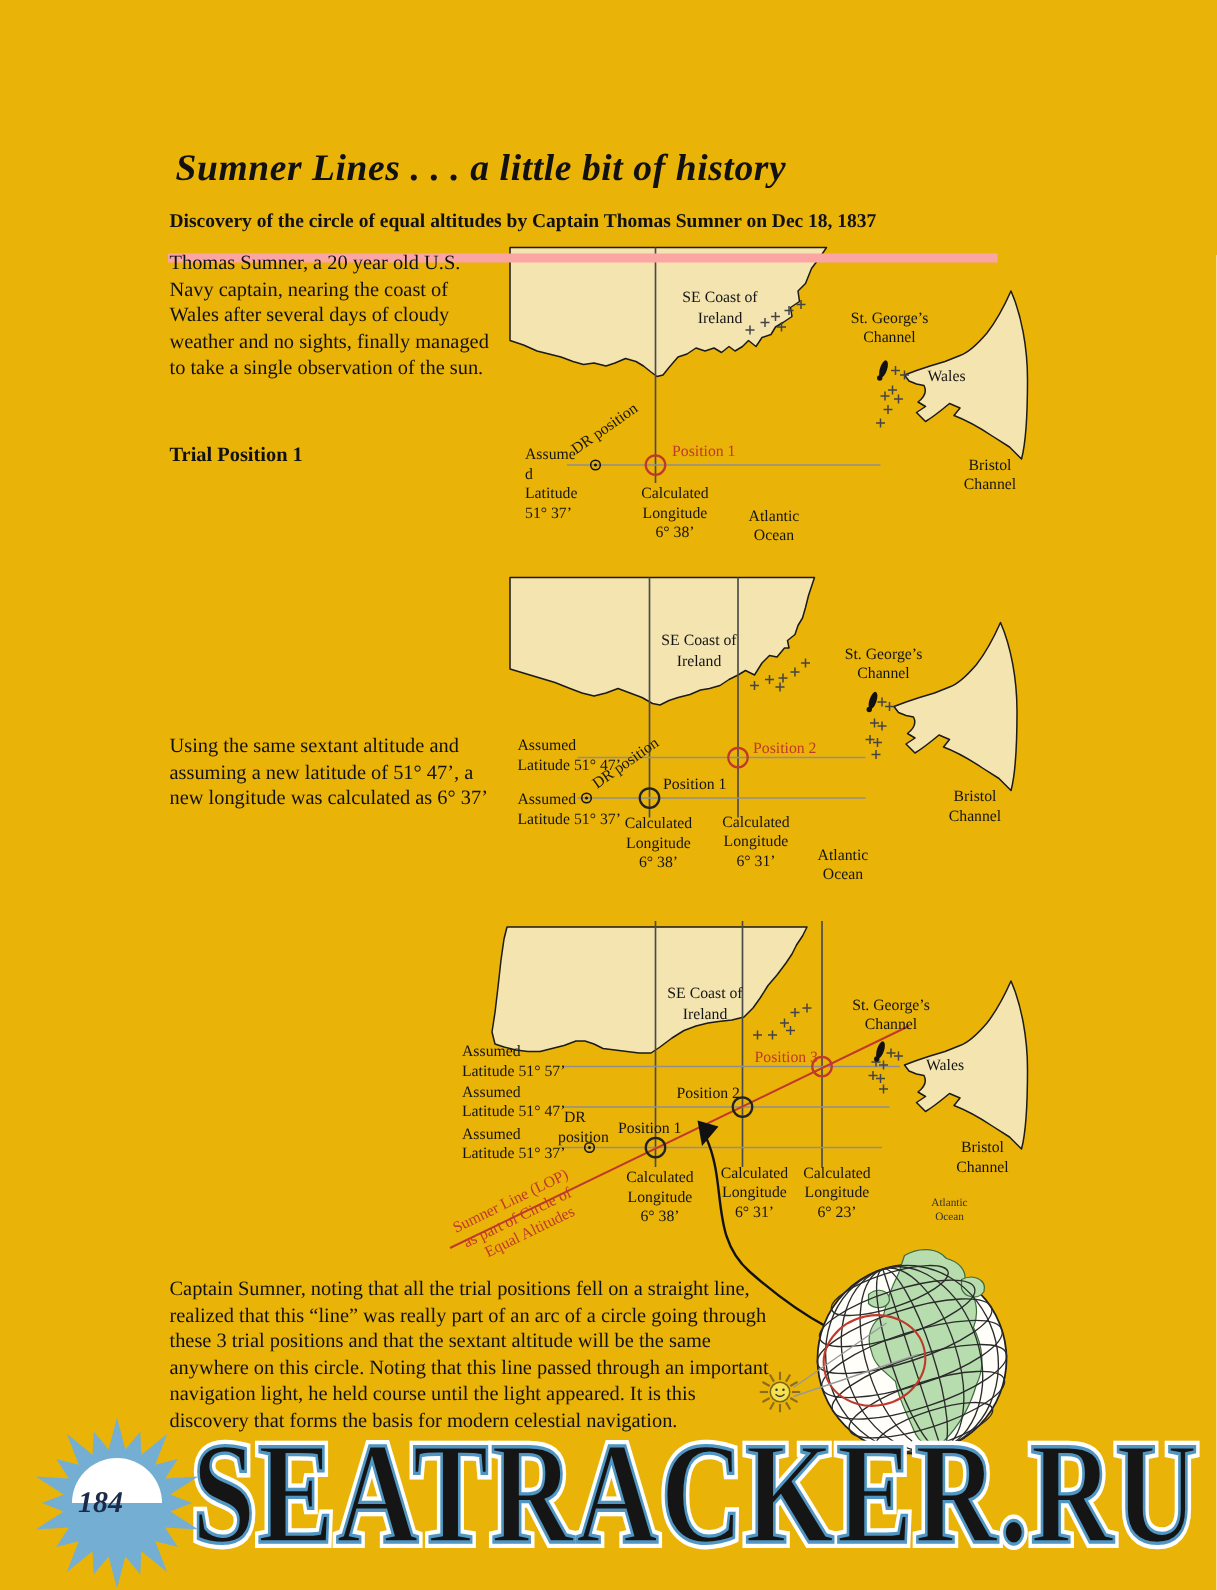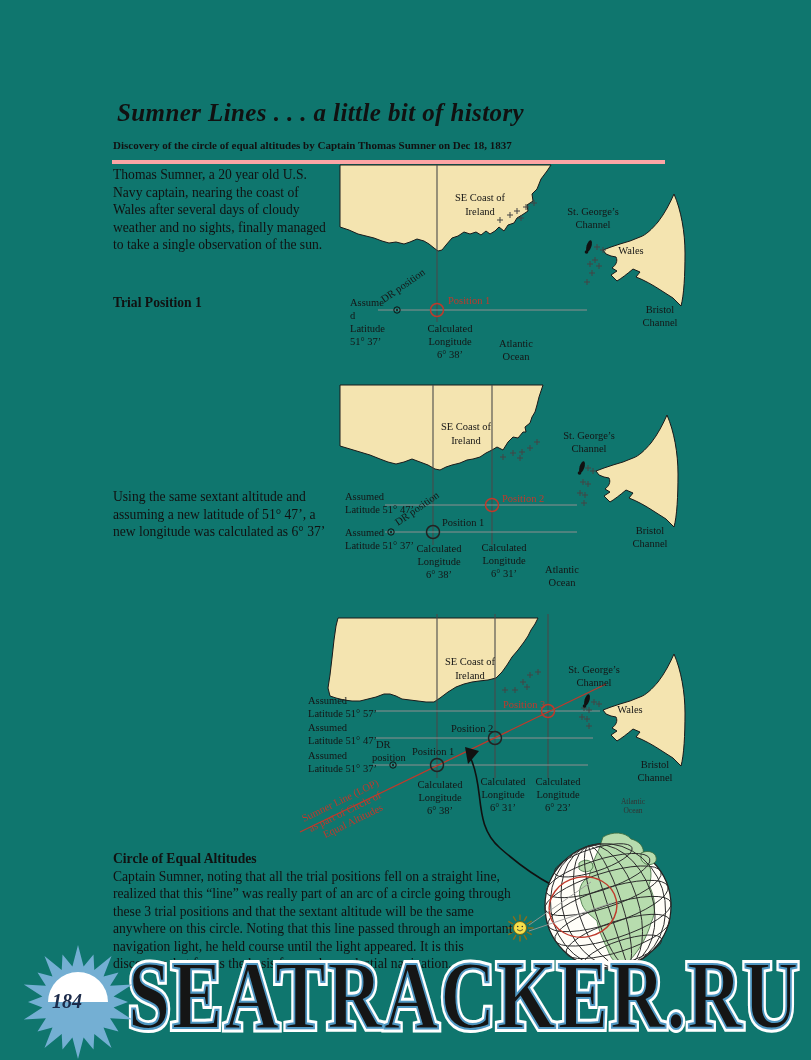--- a/index.html
+++ b/index.html
@@ -1,21 +1,21 @@
 <!DOCTYPE html>
 <html><head>
 <meta charset="utf-8">
 <style>
   html,body{margin:0;padding:0;background:#fff}
-  .page{position:relative;width:811px;height:1060px;background:#0f766e;overflow:hidden;
+  .page{position:relative;width:811px;height:1060px;background:#eab308;overflow:hidden;
         font-family:"Liberation Serif",serif;color:#111}
   .abs{position:absolute}
   .title{left:117px;top:99px;font-size:25px;font-weight:bold;font-style:italic;letter-spacing:.4px;z-index:2}
-  .subtitle{left:112px;top:139px;font-size:11px;font-weight:bold;border-bottom:4px solid #fca5a5;
-            padding:0 4px 9px 1px;width:548px;z-index:2}
+  .subtitle{left:112px;top:139px;font-size:13px;font-weight:bold;border-bottom:6px solid #fca5a5;
+            padding:0 4px 14px 1px;width:548px;z-index:2}
   .txt{font-size:13.6px;line-height:1.29;z-index:2}
   .txt .h{font-weight:bold}
   svg{position:absolute;overflow:visible}
   svg text{font-family:"Liberation Serif",serif;font-size:10.5px;fill:#151515}
   .mid{text-anchor:middle}
   .small{font-size:7.5px;fill:#333}
   .red{fill:#c0392b}
   .land{fill:#f4e4b0;stroke:#1a1a1a;stroke-width:1;stroke-linejoin:round}
   .gline{stroke:#8f8f8f;stroke-width:1}
   .vline{stroke:#4a4a4a;stroke-width:1.1}
@@ -47,21 +47,20 @@
   <div class="abs txt" style="left:113px;top:294px;width:228px">
     <div class="h">Trial Position 1</div>
   </div>
 
   <div class="abs txt" style="left:113px;top:488px;width:222px">
     <div>Using the same sextant altitude and assuming a new latitude of 51° 47’, a new longitude was calculated as 6° 37’</div>
   </div>
 
 
   <div class="abs txt" style="left:113px;top:850px;width:400px">
-    <div class="h">Circle of Equal Altitudes</div>
     <div>Captain Sumner, noting that all the trial positions fell on a straight line, realized that this “line” was really part of an arc of a circle going through these 3 trial positions and that the sextant altitude will be the same anywhere on this circle. Noting that this line passed through an important navigation light, he held course until the light appeared. It is this discovery that forms the basis for modern celestial navigation.</div>
   </div>
 
   <svg style="left:340px;top:165px;z-index:1" width="365" height="214" viewBox="0 0 365 214">
     <defs>
       <path id="plus1" d="M-3,0H3M0,-3V3" class="plus"></path>
     </defs>
     <path class="land" d="M0,0 L211,0 L207,6 L201,14 L197,24 L192,29 L193,36 L187,40 L188,46 L182,50 L177,53 L174,58 L168,60 L164,66 L159,62 L155,66 L150,69 L146,66 L141,70 L136,67 L130,69 L124,67 L118,71 L112,73 L106,80 L102,85 L98,86 L94,83 L89,79 L84,76 L77,74 L70,77 L64,79 L56,77 L49,78 L42,76 L34,73 L26,71 L18,69 L9,65 L0,62 Z"></path>
     <path class="land" d="M334,29 C330,38 325,48 318,57 C312,64 306,70 300,72 L290,76 L280,79 L271,82 L263,85 L266,89 L271,91 L276,92 C278,96 276,100 272,103 L277,106 L271,110 L277,116 C282,113 287,109 293,104 L300,107 L296,112 C304,115 313,120 322,126 L333,133 L341,141 C344,130 345,110 345,88 C345,67 341,45 334,29 Z"></path>
     <line class="vline" x1="97" y1="0" x2="97" y2="157"></line>

